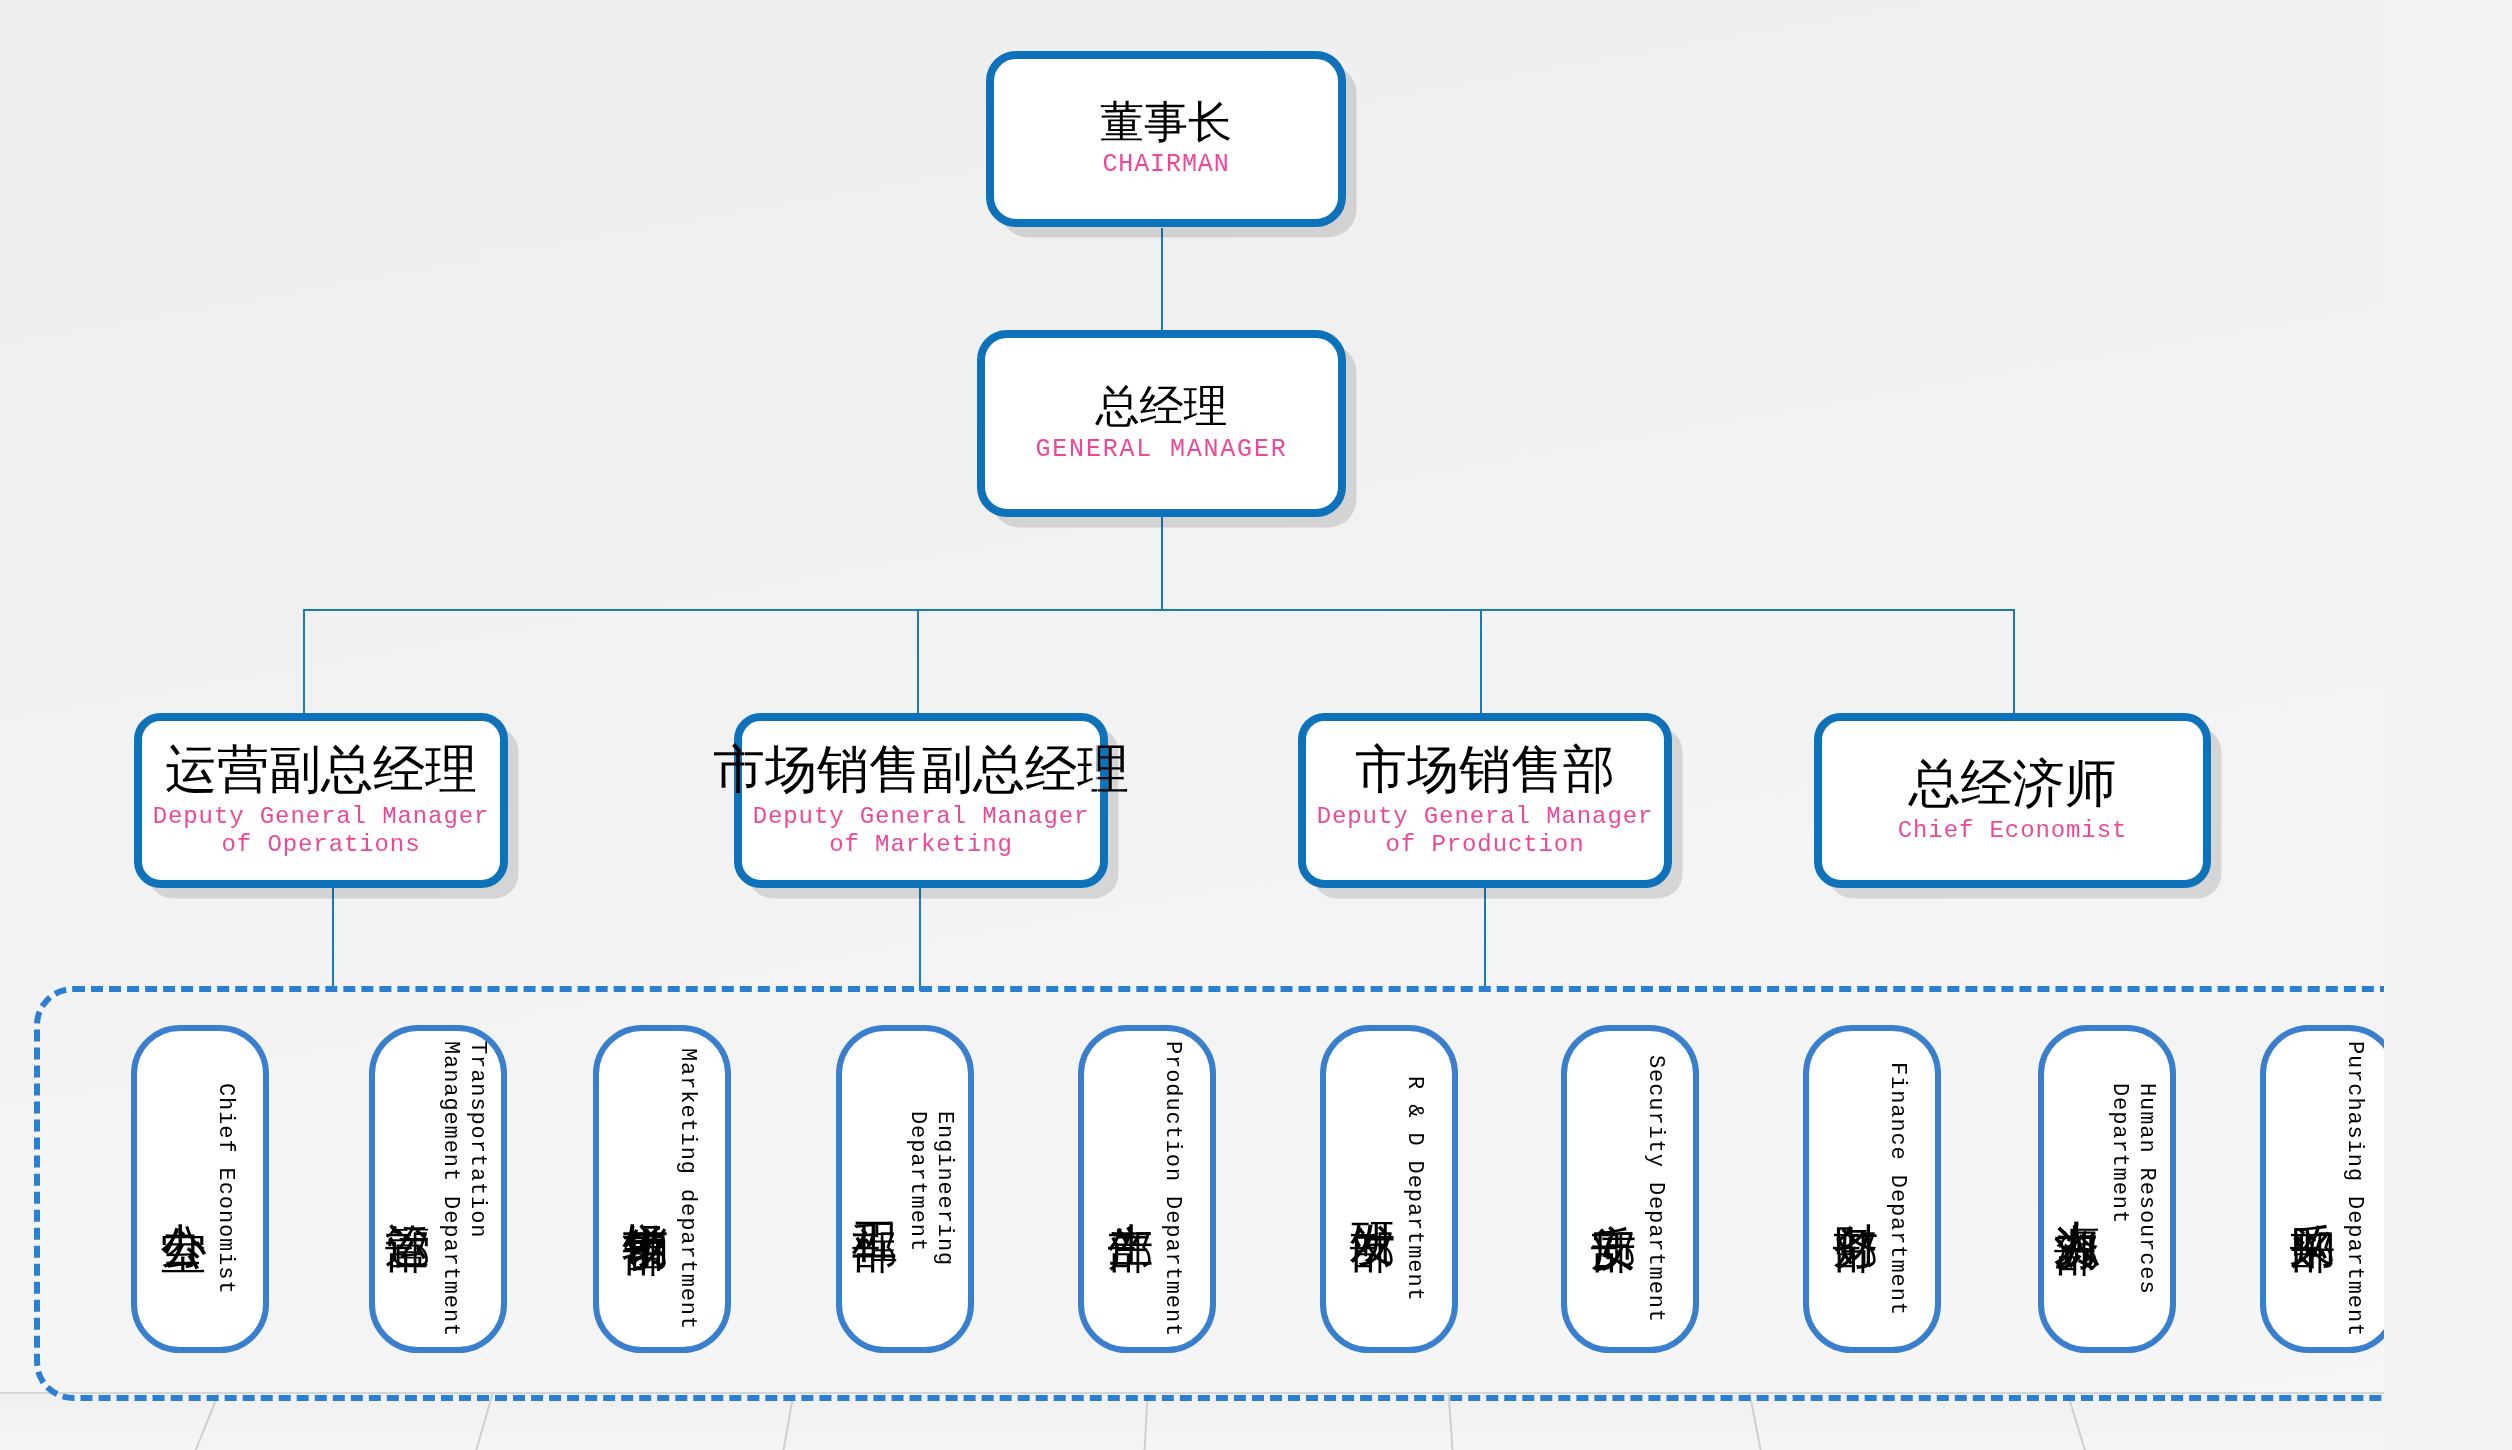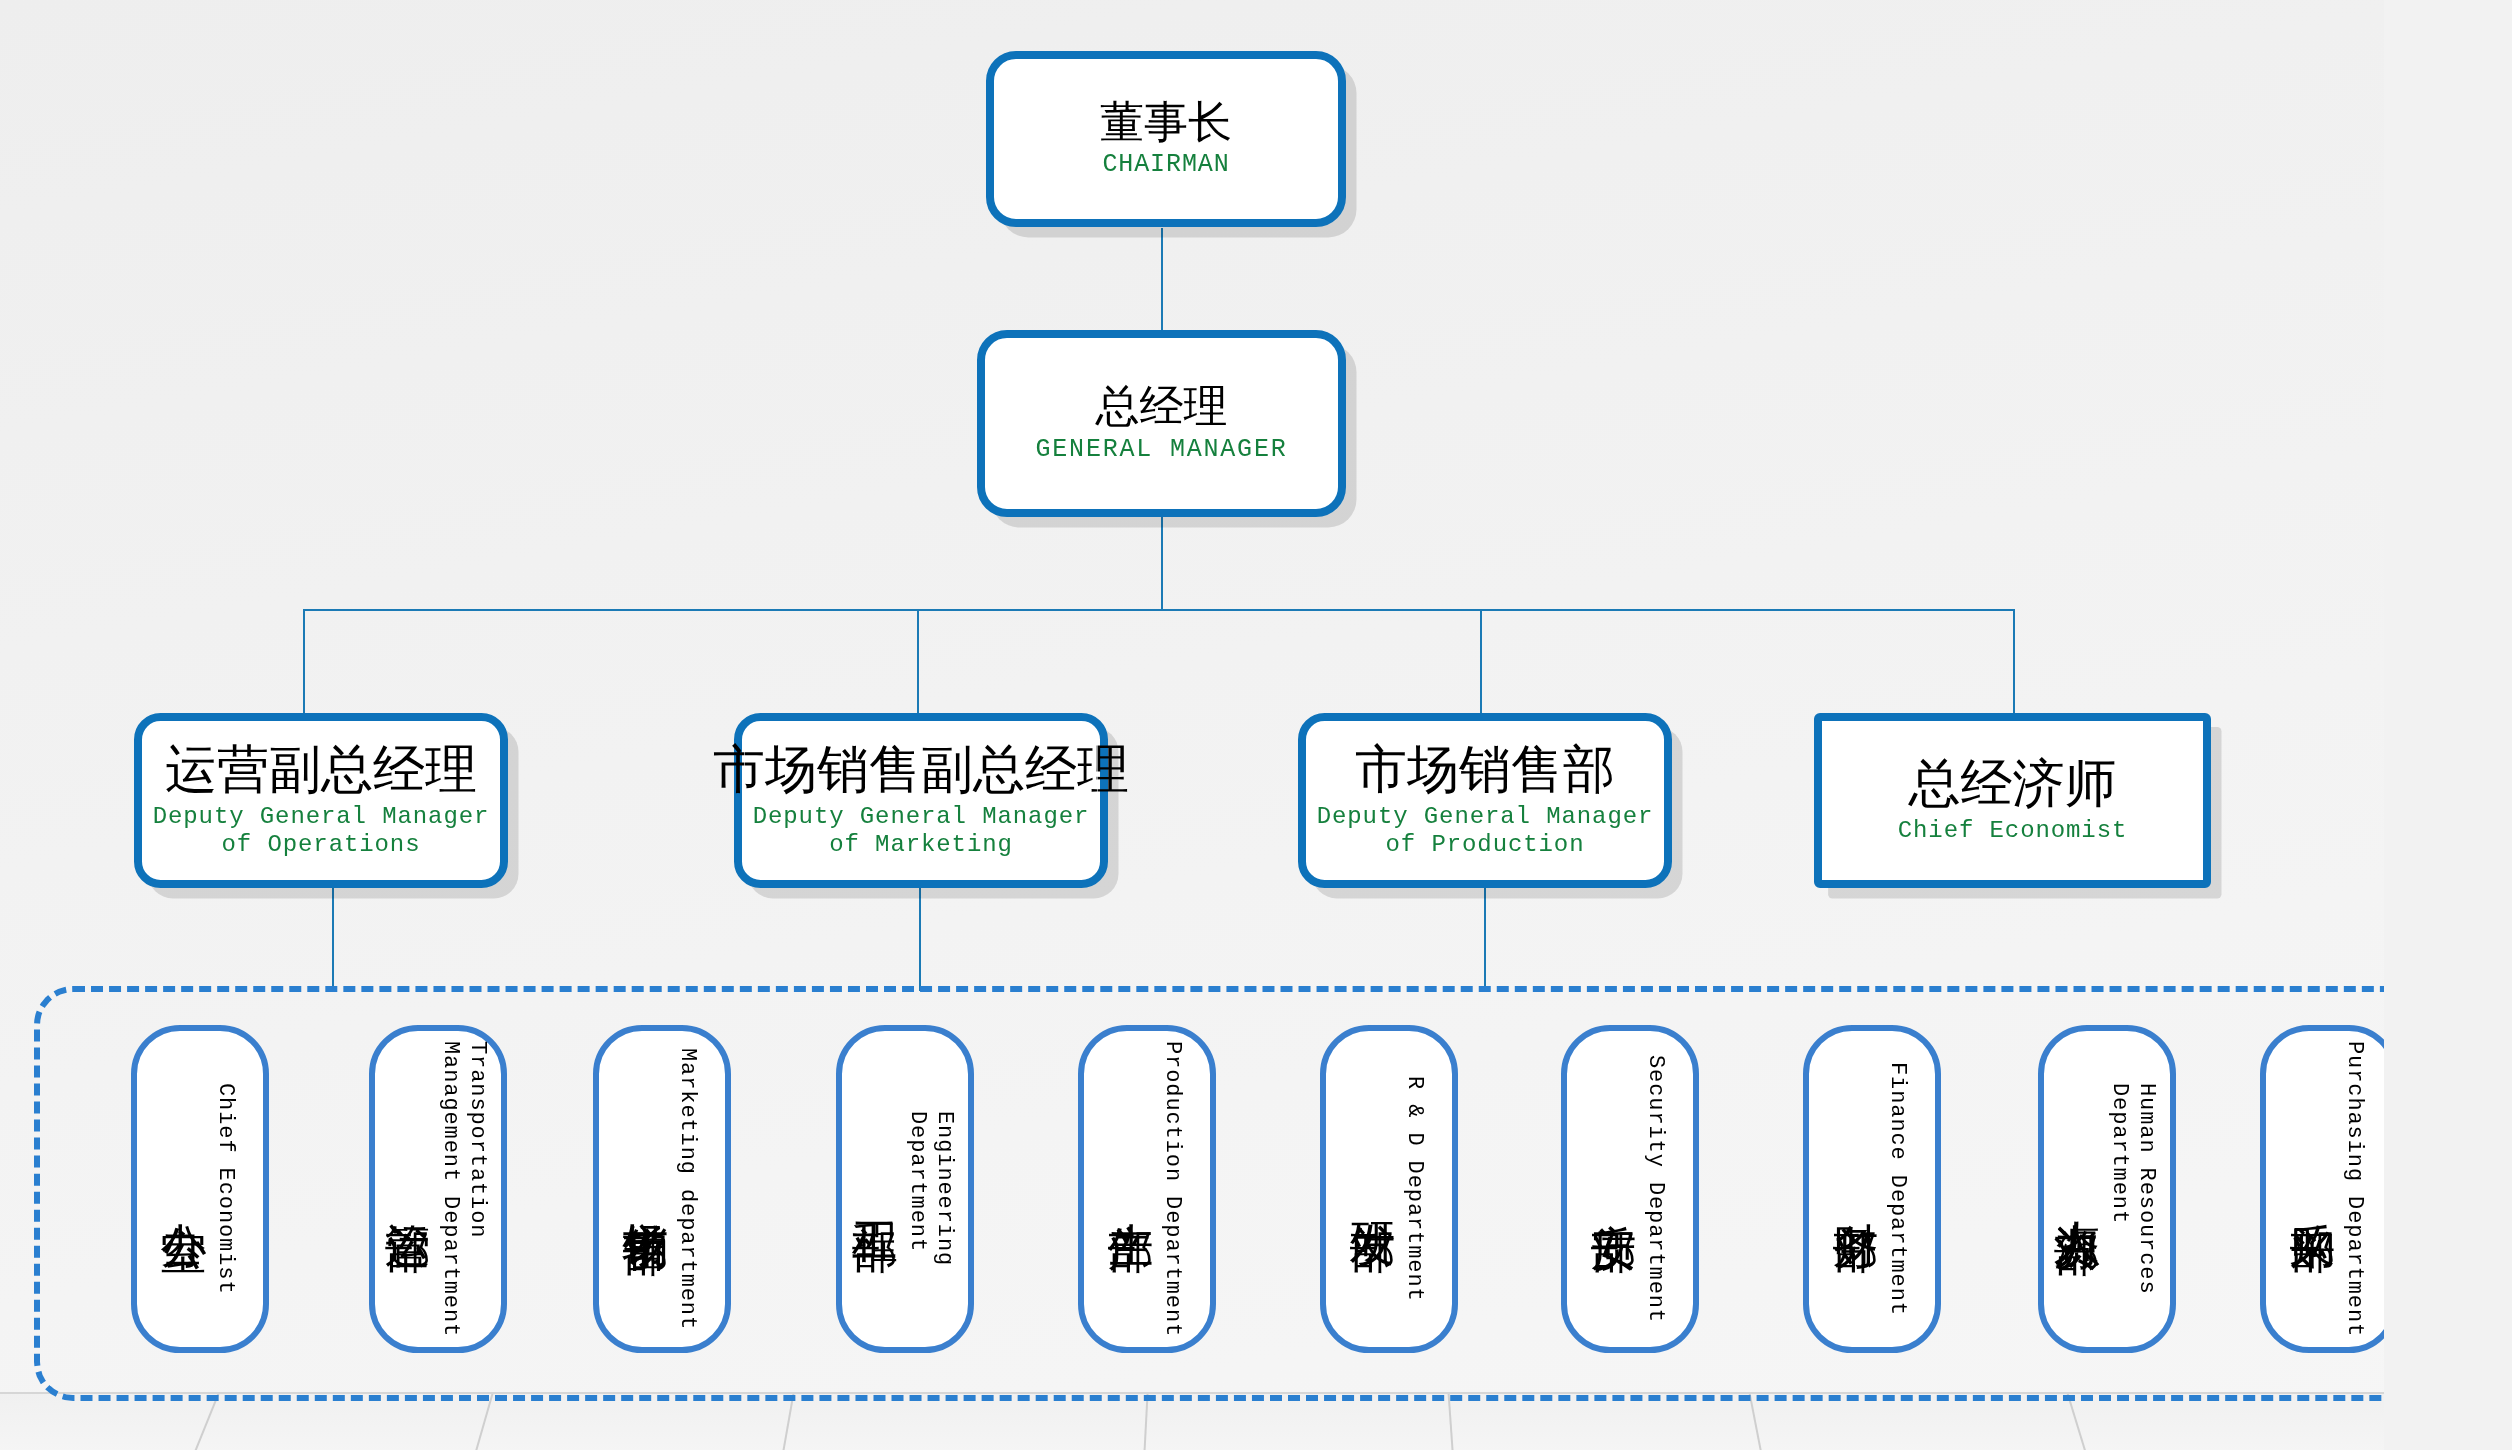--- a/index.html
+++ b/index.html
@@ -67,21 +67,21 @@
     pointer-events: none;
   }
   .node .cn {
     font-family: "Liberation Serif", "DejaVu Serif", serif;
     color: #000;
     line-height: 1.12;
     white-space: nowrap;
   }
   .node .en {
     font-family: "Liberation Mono", "DejaVu Sans Mono", monospace;
-    color: #15803d;
+    color: #ec4899;
     line-height: 1.2;
     text-align: center;
     white-space: pre-line;
   }
 
   #node-chairman { left: 986px; top: 51px; width: 360px; height: 176px; }
   #node-chairman .cn { font-size: 44px; margin-bottom: 3.5px; }
   #node-chairman .en { font-size: 25px; letter-spacing: 0.9px; }
 
   #node-gm { left: 977px; top: 330px; width: 369px; height: 187px; }
@@ -94,21 +94,21 @@
     top: 713px;
     border-width: 8px;
     border-radius: 26.5px;
   }
   .node.vp .cn { font-size: 52px; margin-bottom: 3.5px; }
   .node.vp .en { font-size: 24px; letter-spacing: 0.9px; }
 
   #node-vp-0 { left: 134px; }
   #node-vp-1 { left: 734px; justify-content: center; }
   #node-vp-2 { left: 1298px; }
-  #node-vp-3 { left: 1814px; width: 397px; border-radius: 6px; }
+  #node-vp-3 { left: 1814px; width: 397px; }
 
   
   #dashed-group {
     position: absolute;
     left: 34px;
     top: 986px;
     width: 2440px;
     height: 415px;
     border: 6.2px dashed #2a7fd0;
     border-radius: 39px;

